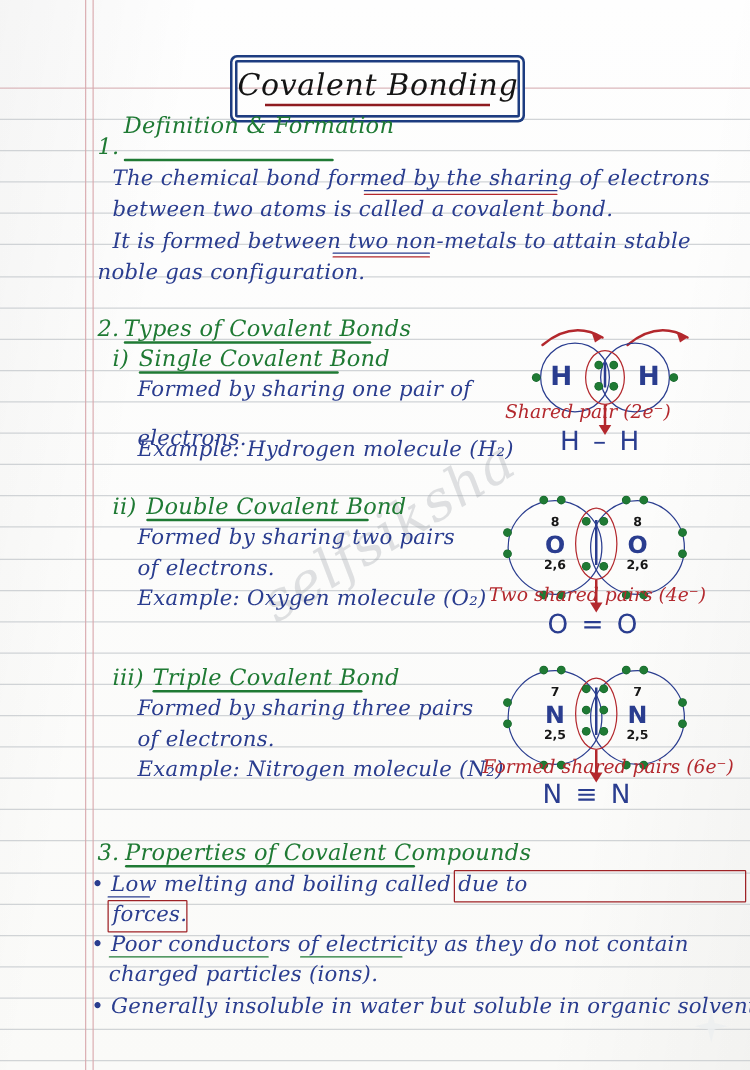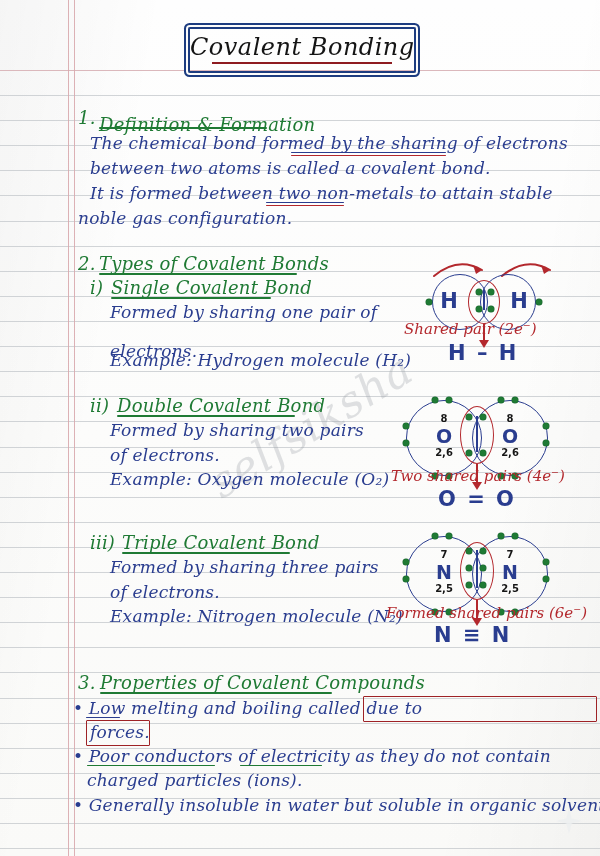--- a/index.html
+++ b/index.html
@@ -61,21 +61,21 @@
 
   
   .ul{position:absolute;height:1.5px;border-radius:1px;}
   .ul.green{background:#1f7a34;}
   .ul.red{background:#b3282d;}
   .ul.blue{background:#2a3d8f;}
   .ul.thin{height:1px;}
 
   
   #title-box{
-    position:absolute;left:188px;top:27px;width:224px;height:42px;
+    position:absolute;left:188px;top:48px;width:224px;height:42px;
     border:2px solid #1d3c80;border-radius:2px;
     box-shadow:0 0 0 2px #fdfdfb, 0 0 0 4px #1d3c80;
     background:transparent;
   }
   #title-text{
     position:absolute;left:0;right:0;top:4px;text-align:center;
     font-family:"DejaVu Serif","Liberation Serif",serif;
     font-style:italic;font-size:24px;color:#141414;
     letter-spacing:.5px;white-space:nowrap;
   }
@@ -112,21 +112,21 @@
   }
   .bondline{position:absolute;background:#2a3d8f;}
   .red-stem{position:absolute;background:#b3282d;width:1.6px;}
   .red-arrowhead{
     position:absolute;width:0;height:0;
     border-left:5px solid transparent;border-right:5px solid transparent;
     border-top:8px solid #b3282d;
   }
   .formula{
     position:absolute;font-family:"DejaVu Sans","Liberation Sans",sans-serif;
-    color:#2a3d8f;font-size:21px;font-weight:700;letter-spacing:2px;
+    color:#2a3d8f;font-size:21px;font-weight:400;letter-spacing:2px;
     white-space:nowrap;
   }
   .caption{
     position:absolute;font-family:"DejaVu Serif","Liberation Serif",serif;
     font-style:italic;color:#b3282d;font-size:15px;white-space:nowrap;
   }
   svg.arc{position:absolute;overflow:visible;}
 </style>
 </head>
 <body>
@@ -173,21 +173,21 @@
 
   <div id="watermark">selfsiksha</div>
   <div id="corner-sparkle"></div>
 
   <div id="title-box">
     <div id="title-text">Covalent Bonding</div>
     <div id="title-ul"></div>
   </div>
 
   <div class="ink green head-txt" style="left:78px;top:107px;">1.</div>
-  <div class="ink green head-txt" style="left:99px;top:114px;">Definition &amp; Formation</div>
+  <div class="ink green head-txt" style="left:99px;top:90px;">Definition &amp; Formation</div>
   <div class="ul green" style="left:99px;top:127px;width:168px;"></div>
 
   <div class="ink blue body-txt" style="left:90px;top:133px;">The chemical bond formed by the sharing of electrons</div>
   <div class="ul blue thin" style="left:291px;top:152px;width:155px;"></div>
   <div class="ul red thin" style="left:291px;top:155px;width:155px;"></div>
 
   <div class="ink blue body-txt" style="left:90px;top:183px;">It is formed between two non-metals to attain stable</div>
 
   <div class="ink blue body-txt" style="left:90px;top:158px;">between two atoms is called a covalent bond.</div>
   <div class="ul blue thin" style="left:266px;top:202px;width:78px;"></div>

